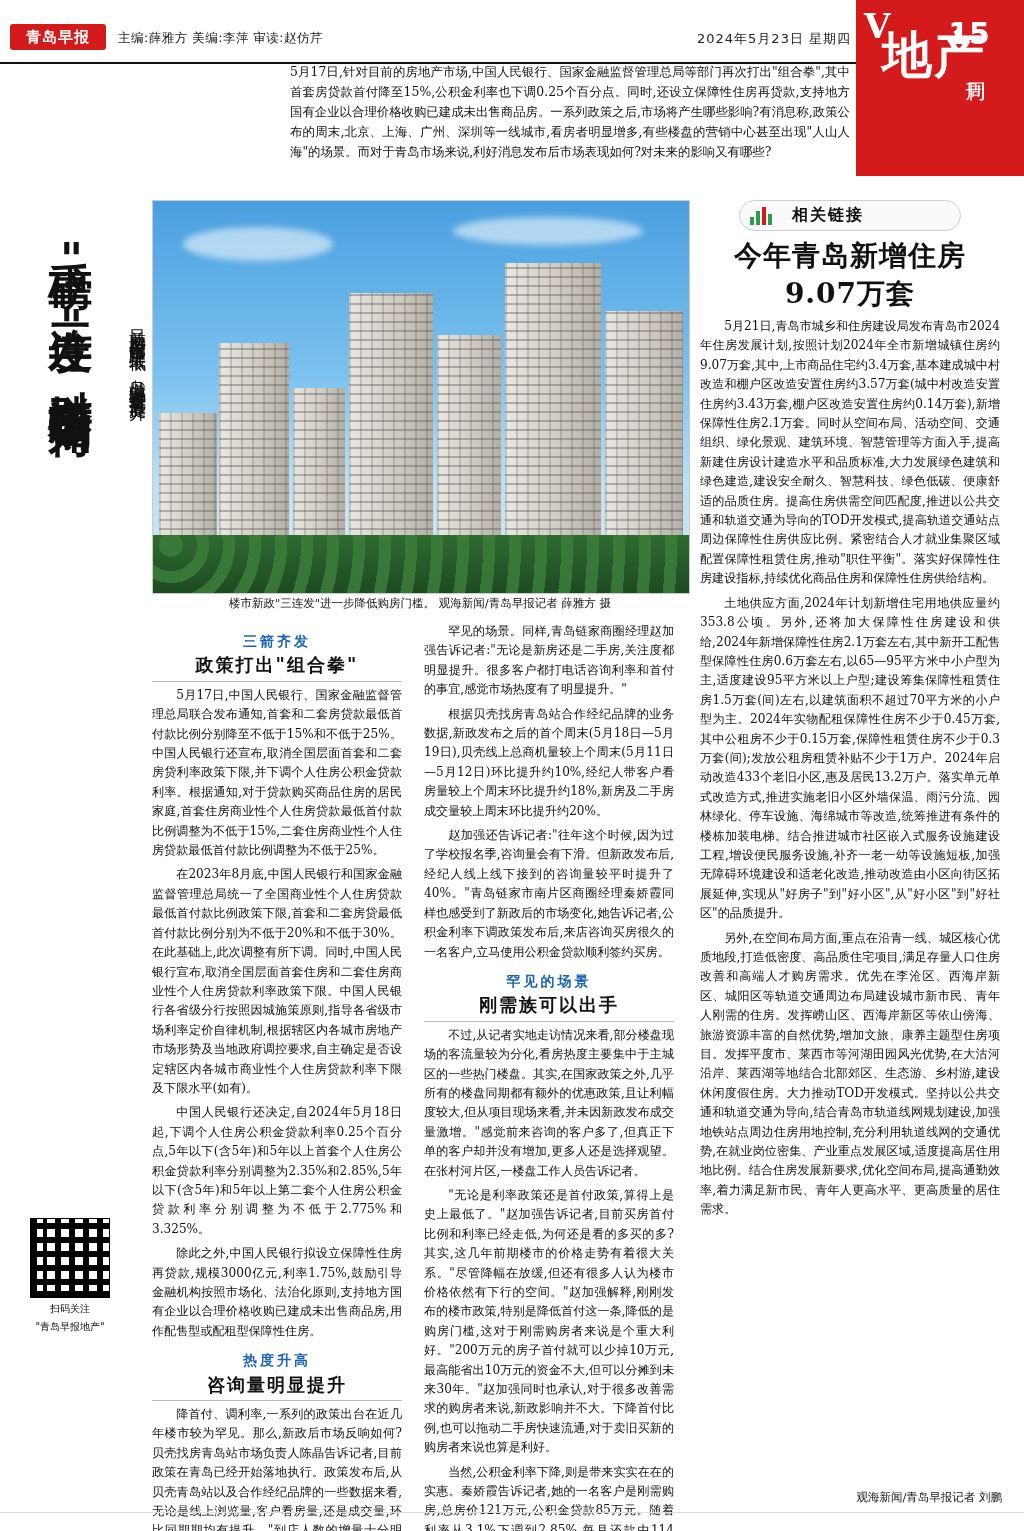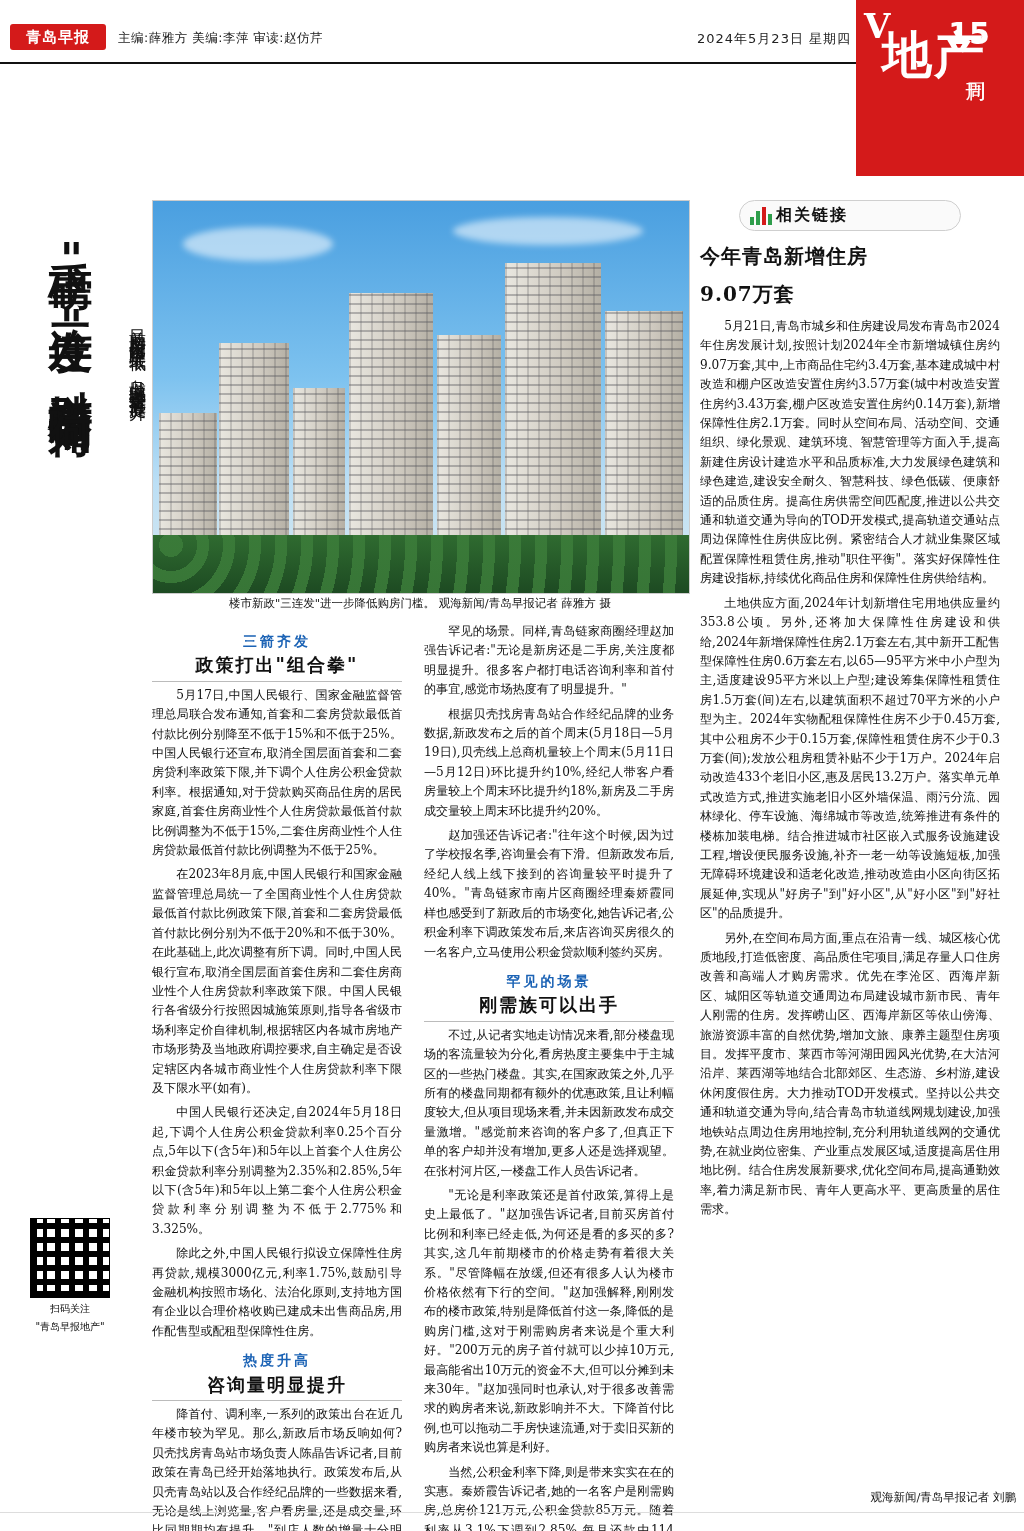--- a/index.html
+++ b/index.html
@@ -162,42 +162,42 @@
     display:block;font-size:18px;font-weight:bold;letter-spacing:2px;margin-top:3px;color:#111;
     font-family:"DejaVu Serif","Liberation Serif",serif;
   }
   .rule{height:1px;background:#bbb;margin:6px 0 4px;}
 
   
   .side{
     position:absolute;left:700px;top:200px;width:300px;
   }
   .side-badge{
-    display:flex;align-items:center;gap:4px;
+    display:flex;align-items:center;gap:20px;
     border:1px solid #cfcfcf;border-radius:16px;padding:4px 10px;width:200px;
     margin:0 auto 10px auto;background:#fafafa;
   }
   .side-badge .bars{display:flex;align-items:flex-end;gap:2px;height:18px;}
   .side-badge .bars i{display:block;width:4px;background:#2e9d4b;}
   .side-badge .label{
     font-size:16px;font-weight:bold;letter-spacing:2px;color:#111;
     font-family:"DejaVu Serif","Liberation Serif",serif;
   }
   .side-title{
-    font-size:20px;font-weight:bold;line-height:30px;
+    text-align:center;font-size:28px;font-weight:bold;line-height:30px;
     font-family:"DejaVu Serif","Liberation Serif",serif;letter-spacing:1px;margin-bottom:8px;
   }
   .side-body{
     font-size:12.1px;line-height:19.4px;text-align:justify;
     font-family:"DejaVu Serif","Liberation Serif",serif;
   }
   .side-body p{margin:0 0 5px 0;text-indent:2em;}
 
   .byline-bottom{
-    position:absolute;right:8px;bottom:26px;font-size:11.5px;color:#111;
+    position:absolute;right:22px;bottom:26px;font-size:11.5px;color:#111;
     font-family:"DejaVu Serif","Liberation Serif",serif;
   }
   .footer-rule{
     position:absolute;left:0;bottom:18px;width:1024px;height:1px;background:#ddd;
   }
 </style>
 </head>
 <body>
 
 <div class="page">
@@ -211,20 +211,21 @@
   </div>
 
   <div class="banner">
     <div class="vmark">V</div>
     <div class="big">地产</div>
     <div class="num">15</div>
     <div class="weekly">周刊</div>
   </div>
 
 
+  <div class="lead-text">5月17日,针对目前的房地产市场,中国人民银行、国家金融监督管理总局等部门再次打出"组合拳",其中首套房贷款首付降至15%,公积金利率也下调0.25个百分点。同时,还设立保障性住房再贷款,支持地方国有企业以合理价格收购已建成未出售商品房。一系列政策之后,市场将产生哪些影响?有消息称,政策公布的周末,北京、上海、广州、深圳等一线城市,看房者明显增多,有些楼盘的营销中心甚至出现"人山人海"的场景。而对于青岛市场来说,利好消息发布后市场表现如何?对未来的影响又有哪些?</div>
 
   <div class="headline-area">
     <div class="headline-main">重磅"三连发"对楼市影响如何</div>
     <div class="headline-sub">目前购房首付比例降至史上最低 岛城主城区楼盘看房热度提升</div>
   </div>
 
   <div class="qr-wrap">
     <div class="qr"></div>
     <div class="qr-cap">扫码关注</div>
     <div class="qr-cap">"青岛早报地产"</div>

